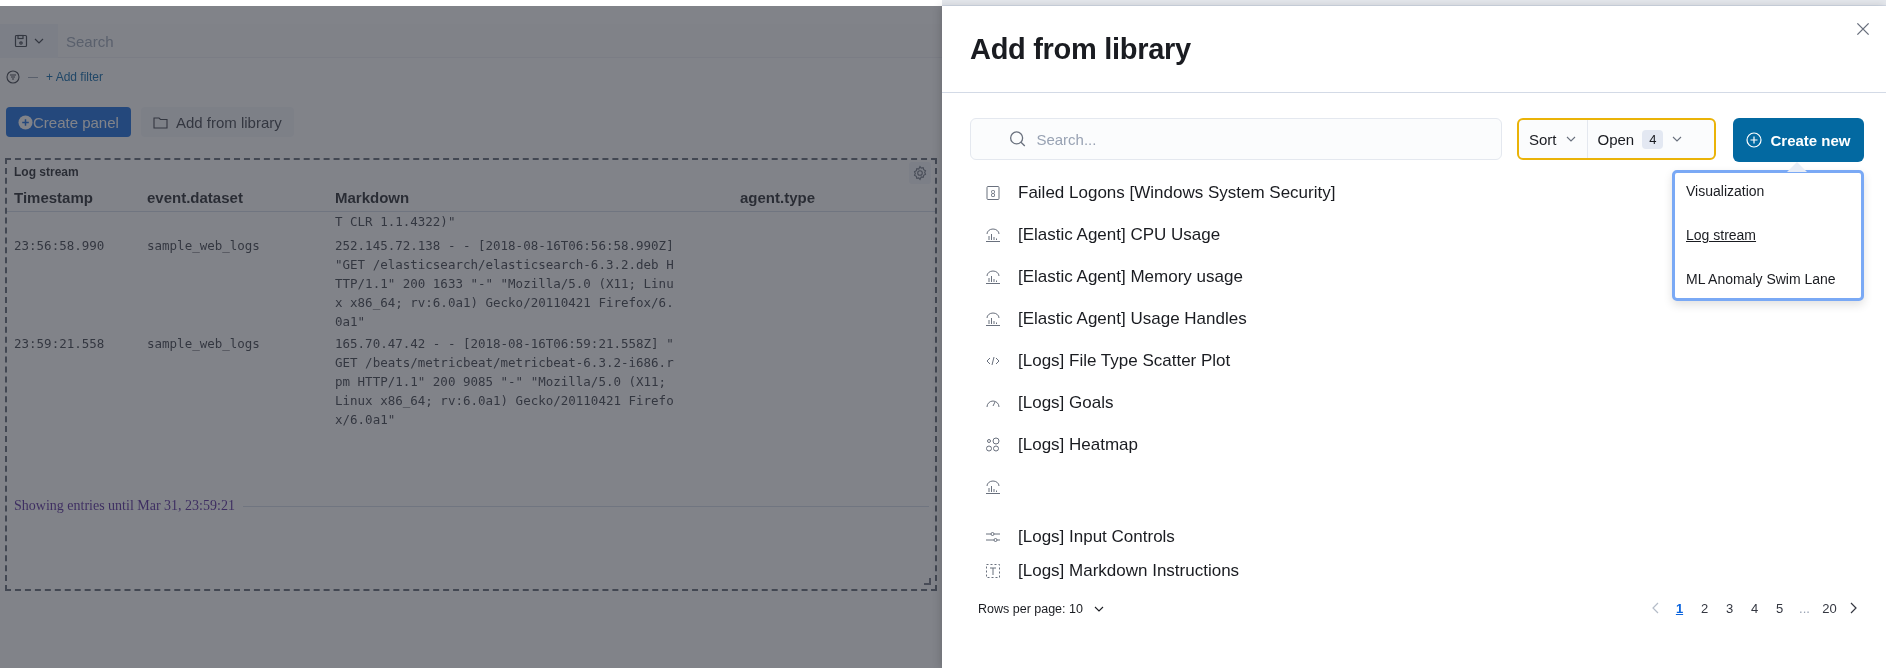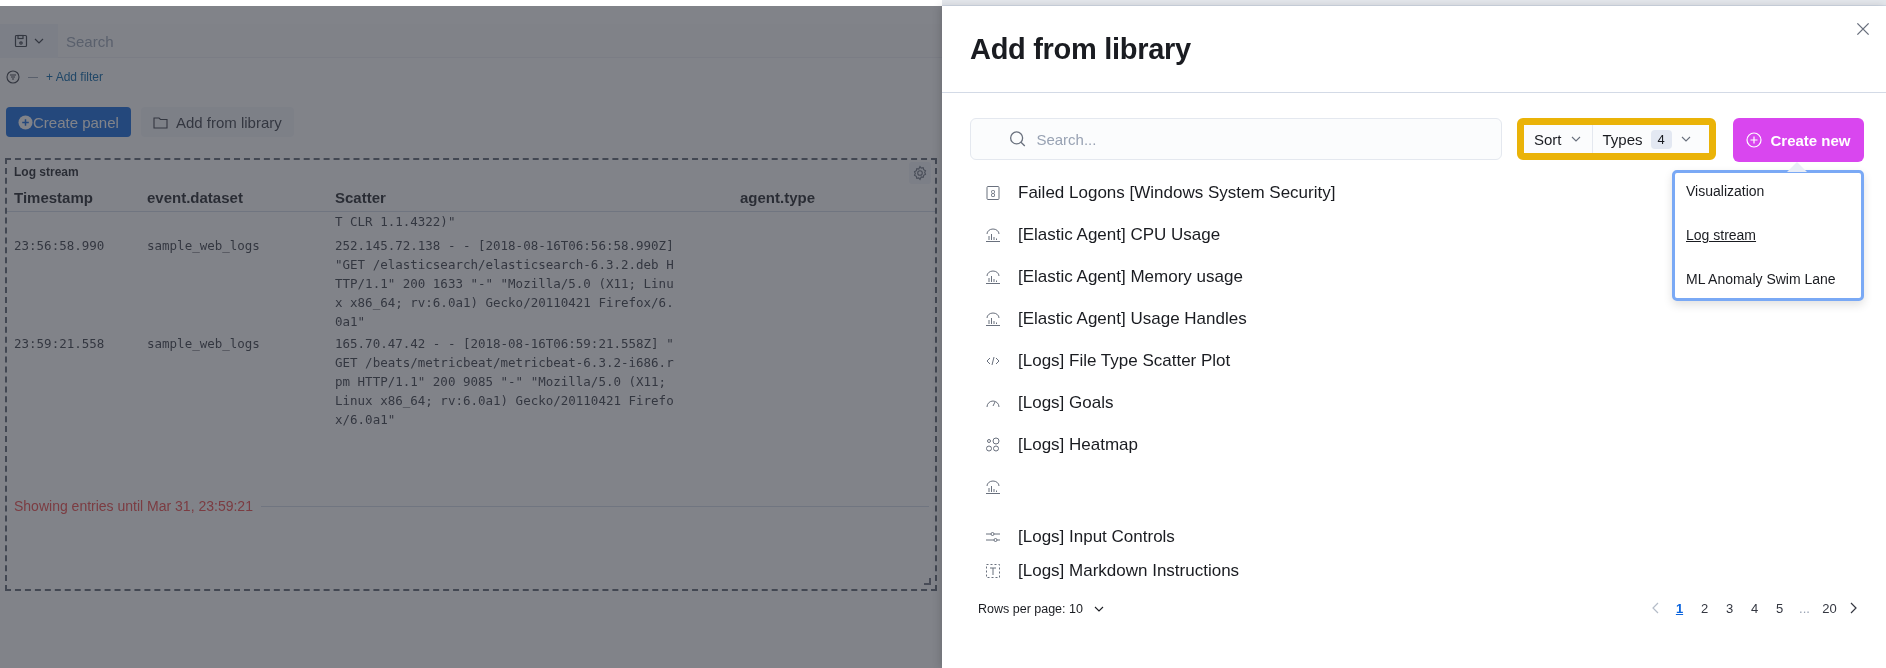--- a/index.html
+++ b/index.html
@@ -17,40 +17,40 @@
   .brow { position: absolute; left: 6px; top: 107px; display: flex; gap: 10px; }
   .btn-primary-dim { height: 30px; padding: 0 12px; background: #0b64dd; color: #fff; border-radius: 4px; display: flex; align-items: center; font-size: 15px; }
   .btn-empty-dim { height: 30px; padding: 0 12px; background: #f5f7fa; color: #343741; border-radius: 4px; display: flex; align-items: center; gap: 8px; font-size: 15px; }
   .panel { position: absolute; left: 5px; top: 158px; width: 932px; height: 433px; border: 2px dashed #5a6270; background: #ffffff; }
   .panel .ptitle { position: absolute; left: 7px; top: 5px; font-size: 12px; font-weight: bold; color: #1a1c21; }
   .panel .gear { position: absolute; right: 4px; top: 2px; width: 22px; height: 22px; color: #69707d; display: flex; align-items: center; justify-content: center; background:#f1f4fa; border-radius:3px;}
   .panel .thead { position: absolute; left: 0; top: 22px; width: 928px; height: 30px; border-bottom: 1px solid #d3dae6; font-size: 15px; font-weight: bold; color: #1a1c21; }
   .thead span { position: absolute; top: 7px; }
   .rows { position: absolute; left: 0; top: 56px; width: 928px; font-family: "DejaVu Sans Mono", monospace; font-size: 12.5px; color: #343741; }
   .rows .cell { position: absolute; white-space: pre; line-height: 19px; }
-  .panel .foot { position: absolute; left: 7px; top: 338px; font-size: 14px; color: #ef4444; display: flex; align-items: center; width: 915px; }
+  .panel .foot { position: absolute; left: 7px; top: 338px; font-size: 14px; color: #4c1d95; display: flex; align-items: center; width: 915px; font-family: Liberation Serif, serif; }
   .panel .foot .rule { flex: 1; height: 1px; background: #d3dae6; margin-left: 8px; }
   .panel .resize { position: absolute; right: 4px; bottom: 4px; width: 7px; height: 7px; border-right: 2px solid #69707d; border-bottom: 2px solid #69707d; }
   .overlay { position: absolute; left: 0; top: 6px; width: 942px; height: 662px; background: rgba(52,55,65,0.62); }
 
   
   .flyout { position: absolute; left: 942px; top: 6px; width: 944px; height: 662px; background: #ffffff; box-shadow: -2px 0 8px rgba(0,0,0,0.15); }
   .fly-close { position: absolute; right: 14px; top: 14px; width: 18px; height: 18px; color: #69707d; cursor: pointer; }
   .fly-title { position: absolute; left: 28px; top: 27px; font-size: 29px; font-weight: bold; color: #1a1c21; letter-spacing: -0.3px; }
   .fly-divider { position: absolute; left: 0; top: 86px; width: 944px; height: 1px; background: #d3dae6; }
   .search { position: absolute; left: 28px; top: 112px; width: 532px; height: 42px; background: #fbfcfd; border: 1px solid #e4e8ef; border-radius: 6px; display: flex; align-items: center; padding-left: 25px; }
   .search .sicon { margin-left: 13px; width: 18px; height: 18px; color: #69707d; }
   .search input { border: none; background: transparent; outline: none; font-family: "Liberation Sans", sans-serif; font-size: 15px; color: #343741; margin-left: 10px; width: 480px; }
   .search input::placeholder { color: #98a2b3; }
-  .filtgrp { position: absolute; left: 575px; top: 112px; width: 199px; height: 42px; border: 7px solid #eab308; border-radius: 6px; background: #fbfcfd; display: flex; }
+  .filtgrp { position: absolute; left: 575px; top: 112px; width: 199px; height: 42px; border: 2px solid #eab308; border-radius: 6px; background: #fbfcfd; display: flex; }
   .filtbtn { display: flex; align-items: center; gap: 8px; padding: 0 10px; font-size: 15px; color: #1a1c21; cursor: pointer; }
   .filtbtn + .filtbtn { border-left: 1px solid #e4e8ef; }
   .badge { background: #e3e8f2; border-radius: 4px; padding: 2px 7px; font-size: 13px; color: #1a1c21; }
   .chev { width: 12px; height: 12px; color: #69707d; }
-  .create-btn { position: absolute; left: 791px; top: 112px; width: 131px; height: 44px; background: #d946ef; border-radius: 6px; color: #fff; display: flex; align-items: center; justify-content: center; gap: 8px; font-size: 15px; font-weight: bold; cursor: pointer; }
+  .create-btn { position: absolute; left: 791px; top: 112px; width: 131px; height: 44px; background: #0369a1; border-radius: 6px; color: #fff; display: flex; align-items: center; justify-content: center; gap: 8px; font-size: 15px; font-weight: bold; cursor: pointer; }
   .list { position: absolute; left: 42px; top: 166px; }
   .item { position: absolute; left: 0; height: 42px; width: 700px; display: flex; align-items: center; gap: 16px; font-size: 17px; color: #1a1c21; cursor: pointer; white-space: nowrap; }
   .item .ic { width: 18px; height: 18px; color: #69707d; display: flex; align-items: center; justify-content: center; }
   .rpp { position: absolute; left: 36px; top: 596px; font-size: 12.5px; color: #1a1c21; display: flex; align-items: center; gap: 10px; cursor: pointer; }
   .pager { position: absolute; right: 22px; top: 591px; display: flex; align-items: center; gap: 0; font-size: 13px; color: #343741; }
   .pager .pg { width: 25px; text-align: center; cursor: pointer; }
   .pager .pg.active { color: #0b64dd; font-weight: bold; text-decoration: underline; }
   .pager .ell { color: #98a2b3; width: 25px; text-align: center; }
   .pager .arr { width: 22px; height: 22px; display:flex; align-items:center; justify-content:center; color: #343741; cursor: pointer; }
   .pager .arr.dis { color: #b4bcc8; }
@@ -109,21 +109,21 @@
       <div class="ptitle">Log stream</div>
       <div class="gear">
         <svg width="16" height="16" viewBox="0 0 16 16" fill="none" stroke="currentColor" stroke-width="1.1">
             <circle cx="8" cy="8" r="2.3"></circle>
             <path d="M8 1.5l1.2 1.6 2-.4.5 2 1.8 1-.8 1.8.8 1.8-1.8 1-.5 2-2-.4L8 14.5l-1.2-1.6-2 .4-.5-2-1.8-1 .8-1.8-.8-1.8 1.8-1 .5-2 2 .4z"></path>
           </svg>
       </div>
       <div class="thead">
         <span style="left:7px">Timestamp</span>
         <span style="left:140px">event.dataset</span>
-        <span style="left:328px">Scatter</span>
+        <span style="left:328px">Markdown</span>
         <span style="left:733px">agent.type</span>
       </div>
       <div class="rows">
         <div class="cell" style="left:328px; top:-4px">T CLR 1.1.4322)"</div>
 
         <div class="cell" style="left:7px; top:20px">23:56:58.990</div>
         <div class="cell" style="left:140px; top:20px">sample_web_logs</div>
         <div class="cell" style="left:328px; top:20px">252.145.72.138 - - [2018-08-16T06:56:58.990Z]
 "GET /elasticsearch/elasticsearch-6.3.2.deb H
 TTP/1.1" 200 1633 "-" "Mozilla/5.0 (X11; Linu
@@ -163,21 +163,21 @@
     </div>
 
     <div class="filtgrp">
       <div class="filtbtn">
         <span>Sort</span>
         <svg class="chev" viewBox="0 0 12 12" fill="none" stroke="currentColor" stroke-width="1.1">
             <path d="M2 4l4 4 4-4"></path>
           </svg>
       </div>
       <div class="filtbtn">
-        <span>Types</span>
+        <span>Open</span>
         <span class="badge">4</span>
         <svg class="chev" viewBox="0 0 12 12" fill="none" stroke="currentColor" stroke-width="1.1">
             <path d="M2 4l4 4 4-4"></path>
           </svg>
       </div>
     </div>
 
     <div class="create-btn">
       <svg width="16" height="16" viewBox="0 0 16 16" fill="none" stroke="#fff" stroke-width="1.2">
           <circle cx="8" cy="8" r="7"></circle>

